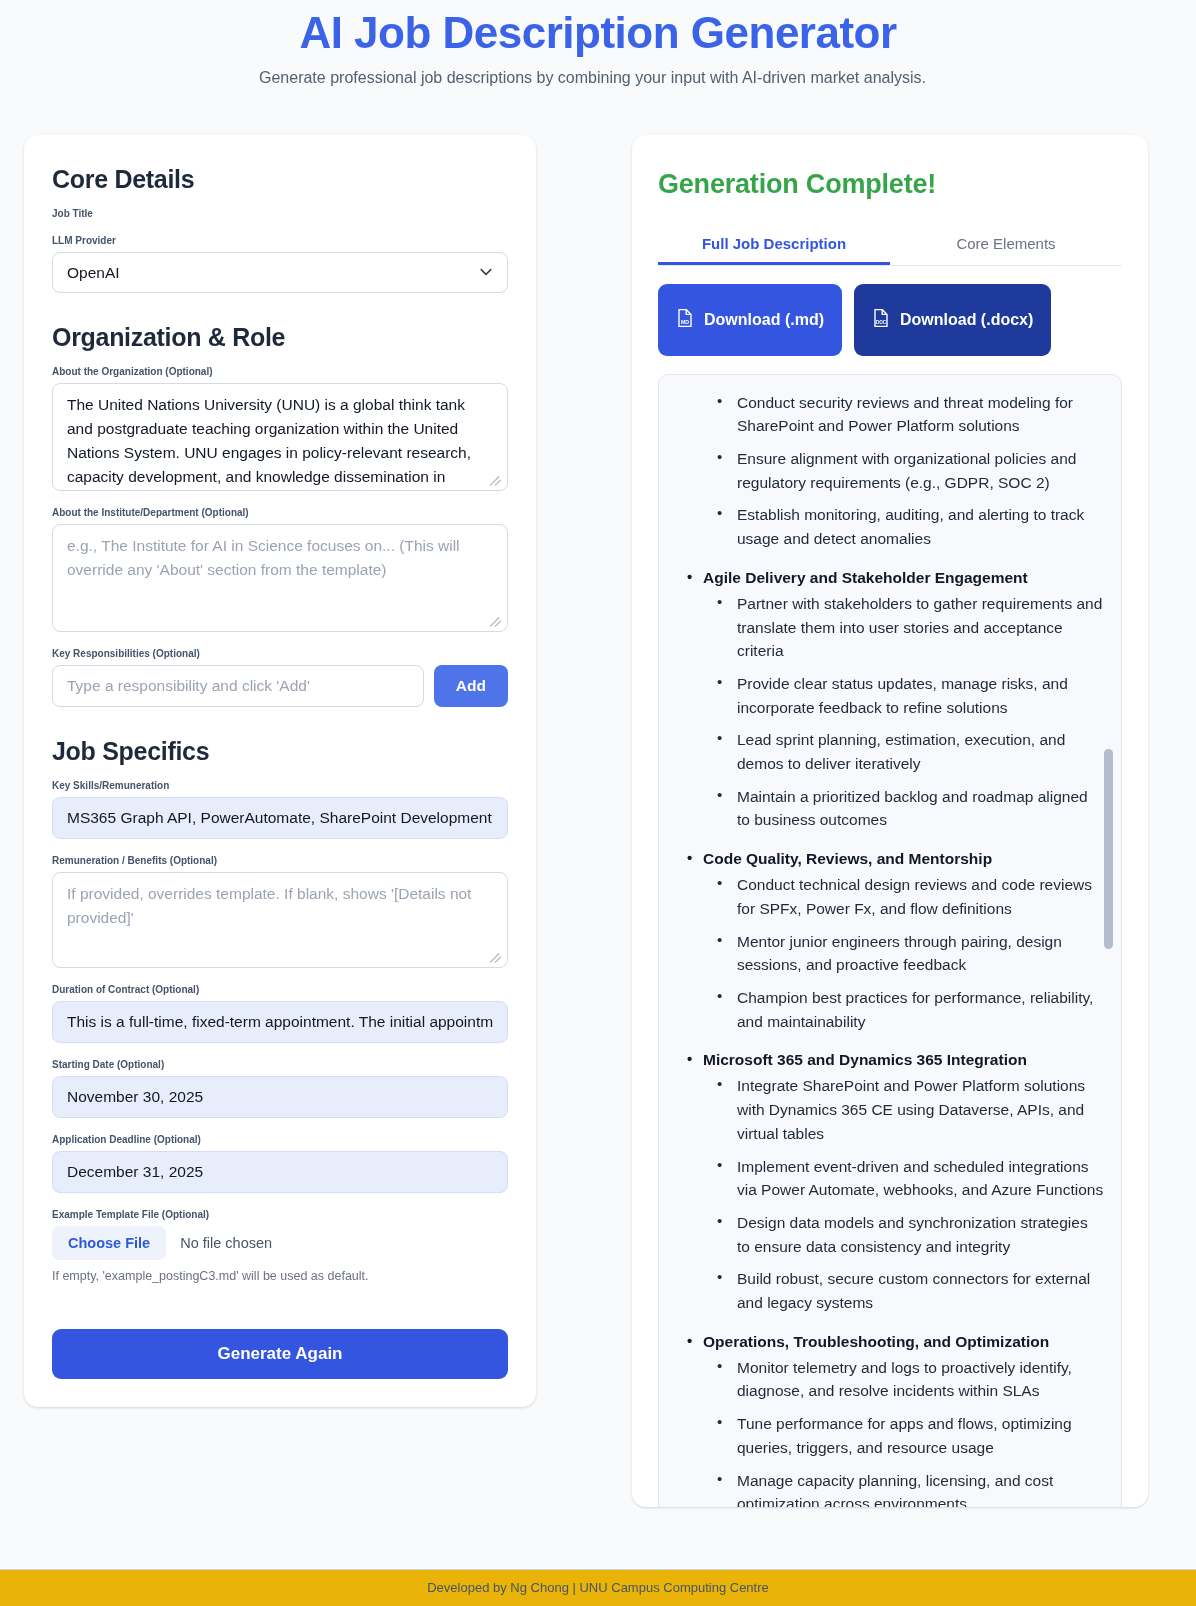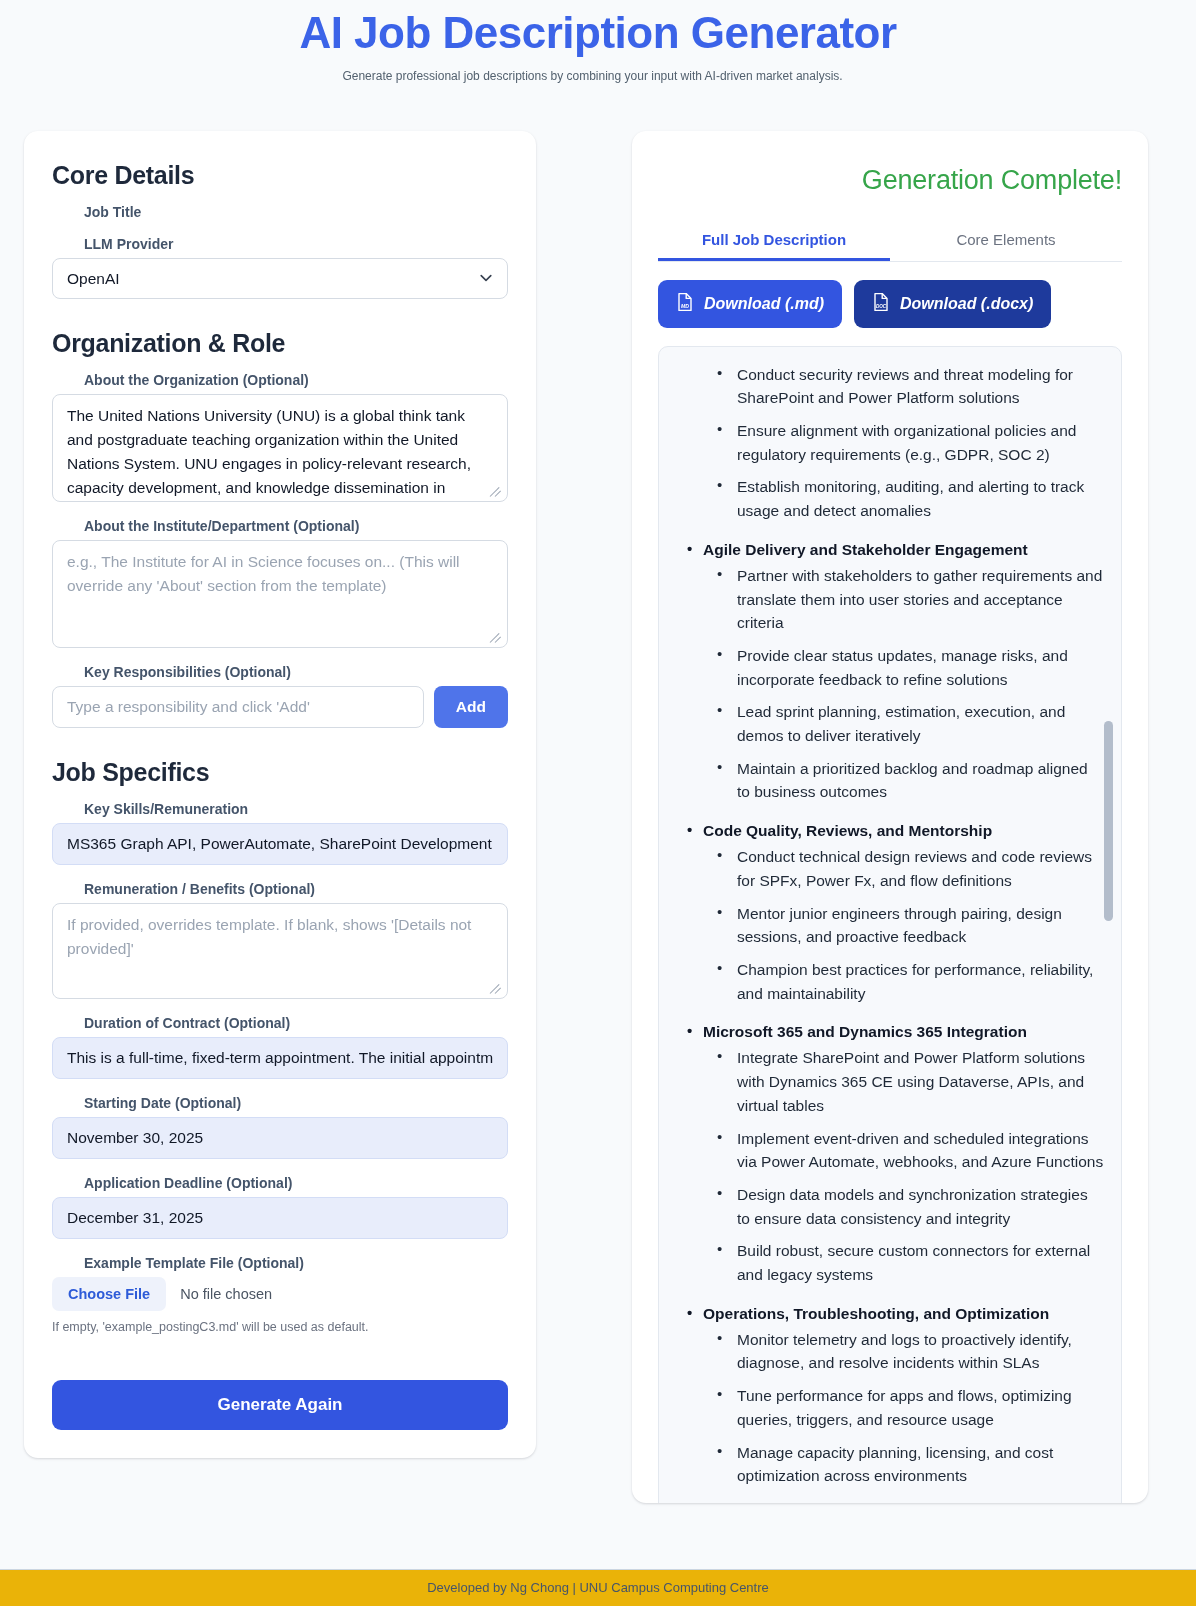--- a/index.html
+++ b/index.html
@@ -17,21 +17,21 @@
     display: flex; flex-direction: column;
   }
 
   
   .app-header { padding: 8px 0 0 0; text-align: center; }
   .app-title {
     font-size: 44px; font-weight: bold; color: #3b63e8;
     letter-spacing: -0.5px; margin: 0; line-height: 1.15;
   }
   .app-subtitle {
-    font-size: 12px; color: #53616f; margin: 10px 11px 0 0; font-weight: 400;
+    font-size: 16px; color: #53616f; margin: 10px 11px 0 0; font-weight: 400;
   }
 
   
   .columns {
     display: flex; gap: 96px;
     padding: 48px 24px 0 24px;
     align-items: flex-start;
     flex: 1 1 auto;
     min-height: 0;
   }
@@ -46,22 +46,22 @@
   .right-card { padding: 26px 26px 0 26px; height: 1372px; overflow: hidden; }
 
   
   h2.section-head {
     font-size: 25px; font-weight: bold; color: #1e293b;
     margin: 0 0 14px 0; letter-spacing: -0.3px;
   }
   h2.section-head.spaced { margin-top: 30px; }
   .field { margin-bottom: 16px; }
   .field-label {
-    display: block; font-size: 14px; font-weight: bold;
-    color: #44546a; margin-bottom: 6px; margin-left: 32px;
+    display: block; font-size: 10px; font-weight: bold;
+    color: #44546a; margin-bottom: 6px;
   }
   .ctrl {
     width: 100%; display: block;
     font-family: "Liberation Sans", sans-serif;
     font-size: 15.5px; color: #111827;
     border: 1px solid #d5dbe3; border-radius: 8px;
     padding: 11px 14px; background: #ffffff;
     outline: none;
   }
   .ctrl.filled { background: #e8edfb; border-color: #d3ddf6; }
@@ -118,45 +118,44 @@
   .generate-btn {
     width: 100%; margin-top: 30px;
     background: #3355e0; color: #ffffff; border: none;
     border-radius: 9px; padding: 15px 0;
     font-size: 17px; font-weight: bold; cursor: pointer;
     font-family: "Liberation Sans", sans-serif;
   }
 
   
   .gen-complete {
-    text-align: right; font-size: 27px; font-weight: normal;
+    text-align: left; font-size: 27px; font-weight: bold;
     color: #36a54a; margin: 8px 0 0 0; letter-spacing: -0.2px;
   }
   .tabs {
     display: flex; margin-top: 26px;
     border-bottom: 1px solid #e3e8ef;
   }
   .tab {
     flex: 1 1 0; text-align: center; padding: 9px 0 13px 0;
     font-size: 15px; color: #6b7280; cursor: pointer;
     background: transparent; border: none;
     font-family: "Liberation Sans", sans-serif;
   }
   .tab.active {
     color: #3355e0; font-weight: bold;
     box-shadow: inset 0 -3px 0 0 #3355e0;
   }
   .dl-row { display: flex; gap: 12px; margin-top: 18px; }
   .dl-btn {
     display: flex; align-items: center; gap: 10px;
     border: none; border-radius: 9px; cursor: pointer;
-    padding: 12px 18px; color: #fff;
+    padding: 24px 18px; color: #fff;
     font-size: 16px; font-weight: bold;
     font-family: "Liberation Sans", sans-serif;
-    font-style: italic;
   }
   .dl-md { background: #3355e0; }
   .dl-docx { background: #1e3a9c; }
 
   .output-box {
     margin-top: 18px;
     background: #f7f9fc;
     border: 1px solid #e3e8ef;
     border-radius: 10px;
     height: 1180px;

